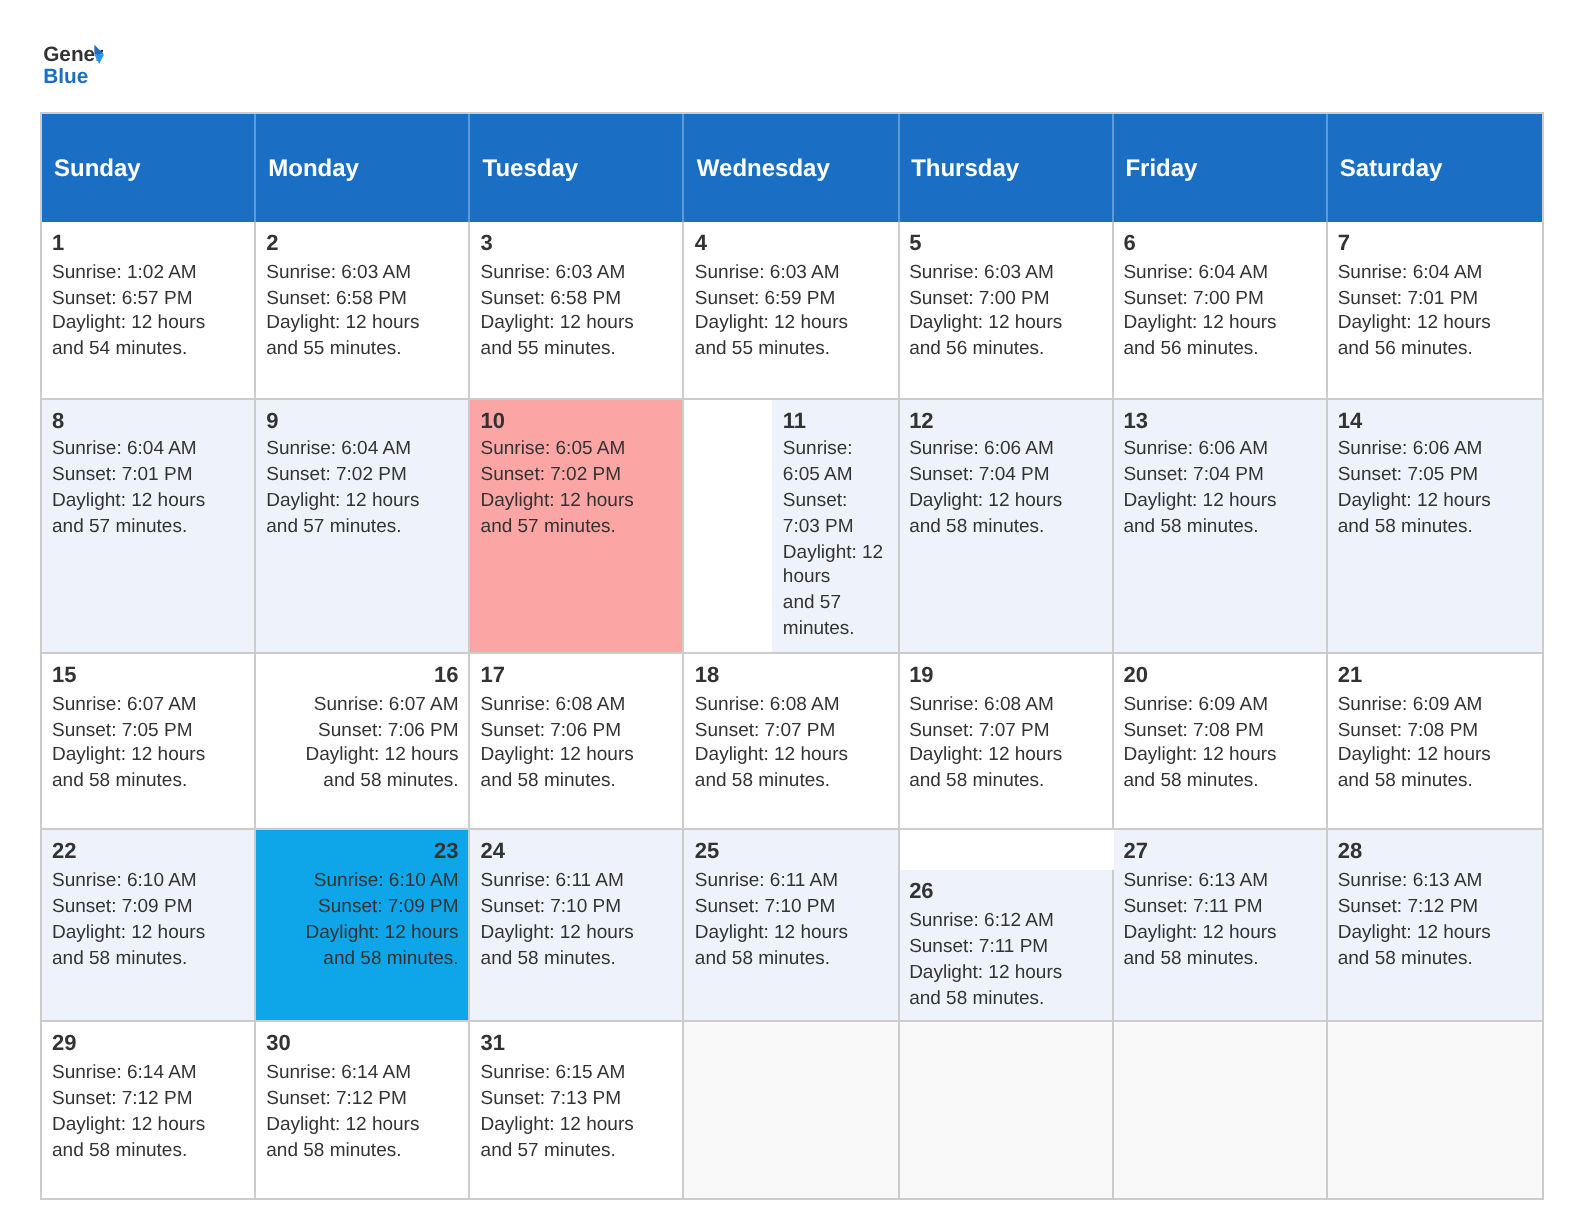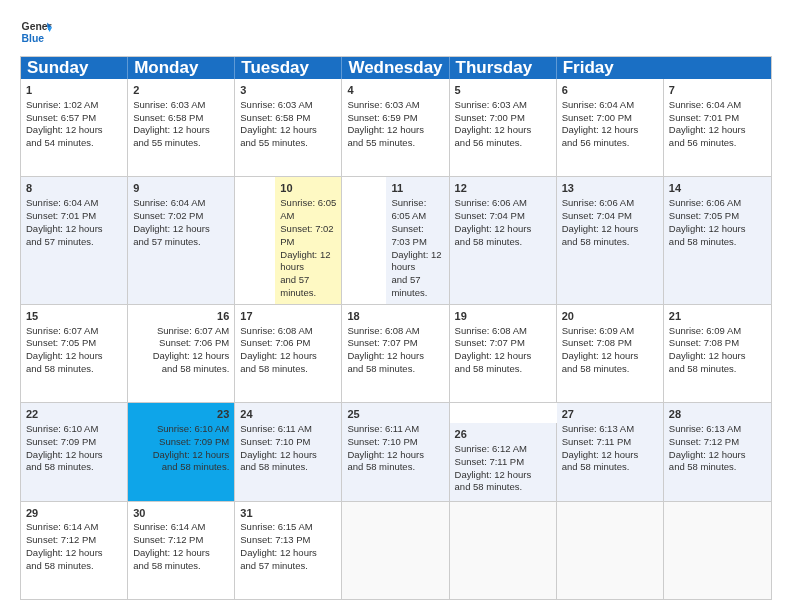--- a/index.html
+++ b/index.html
@@ -52,23 +52,23 @@
       flex-direction: column;
       border: 1px solid #ccc;
     }
     .cal-header {
       display: grid;
       grid-template-columns: repeat(7, 1fr);
       background: #1a6fc4;
     }
     .cal-header-cell {
       color: #fff;
-      font-size: 17px;
+      font-size: 12px;
       font-weight: bold;
-      padding: 1px 6px;
+      padding: 20px 6px;
       border-right: 1px solid rgba(255,255,255,0.3);
     }
     .cal-header-cell:last-child { border-right: none; }
     .cal-body {
       flex: 1;
       display: flex;
       flex-direction: column;
     }
     .cal-row {
       display: grid;
@@ -122,20 +122,21 @@
   </div>
 
   <div class="calendar">
     <div class="cal-header">
     <div class="cal-header-cell">Sunday</div>
         <div class="cal-header-cell">Monday</div>
         <div class="cal-header-cell">Tuesday</div>
         <div class="cal-header-cell">Wednesday</div>
         <div class="cal-header-cell">Thursday</div>
         <div class="cal-header-cell">Friday</div>
+        <div class="cal-header-cell">Saturday</div>
       </div>
     <div class="cal-body">
     <div class="cal-row">
           <div class="cal-cell" style="background: rgb(255, 255, 255);">
             <span class="day-num">1</span>
             <div>Sunrise: 1:02 AM</div>
             <div>Sunset: 6:57 PM</div>
             <div>Daylight: 12 hours</div>
             <div>and 54 minutes.</div>
           </div>
@@ -190,21 +191,21 @@
             <div>Daylight: 12 hours</div>
             <div>and 57 minutes.</div>
           </div>
           <div class="cal-cell" style="background: rgb(238, 242, 250);">
             <span class="day-num">9</span>
             <div>Sunrise: 6:04 AM</div>
             <div>Sunset: 7:02 PM</div>
             <div>Daylight: 12 hours</div>
             <div>and 57 minutes.</div>
           </div>
-          <div class="cal-cell" style="background: #fef9c3; margin-left: 40px;">
+          <div class="cal-cell" style="background: #fca5a5;">
             <span class="day-num">10</span>
             <div>Sunrise: 6:05 AM</div>
             <div>Sunset: 7:02 PM</div>
             <div>Daylight: 12 hours</div>
             <div>and 57 minutes.</div>
           </div>
           <div class="cal-cell" style="background: rgb(238, 242, 250); margin-left: 44px;">
             <span class="day-num">11</span>
             <div>Sunrise: 6:05 AM</div>
             <div>Sunset: 7:03 PM</div>

